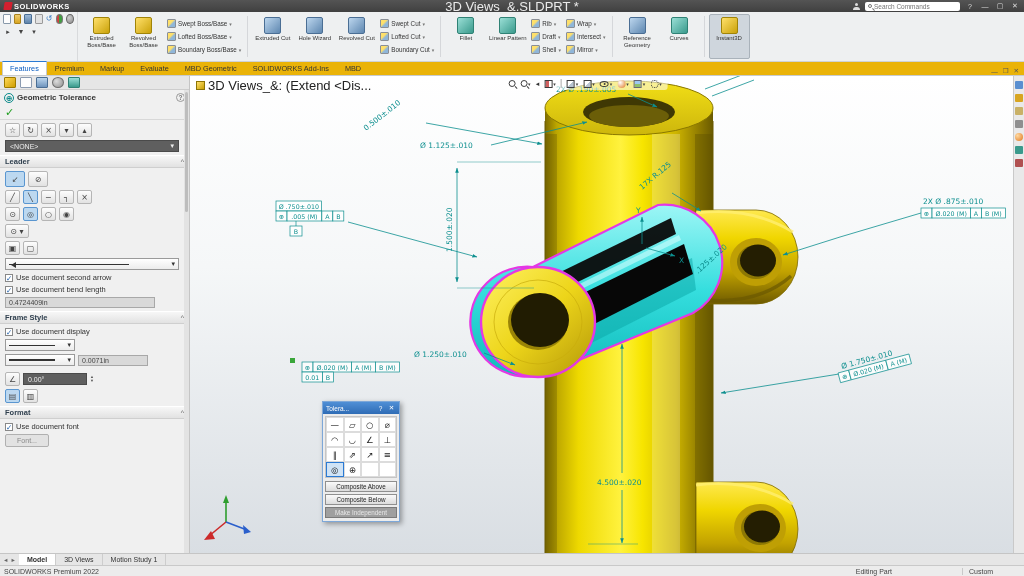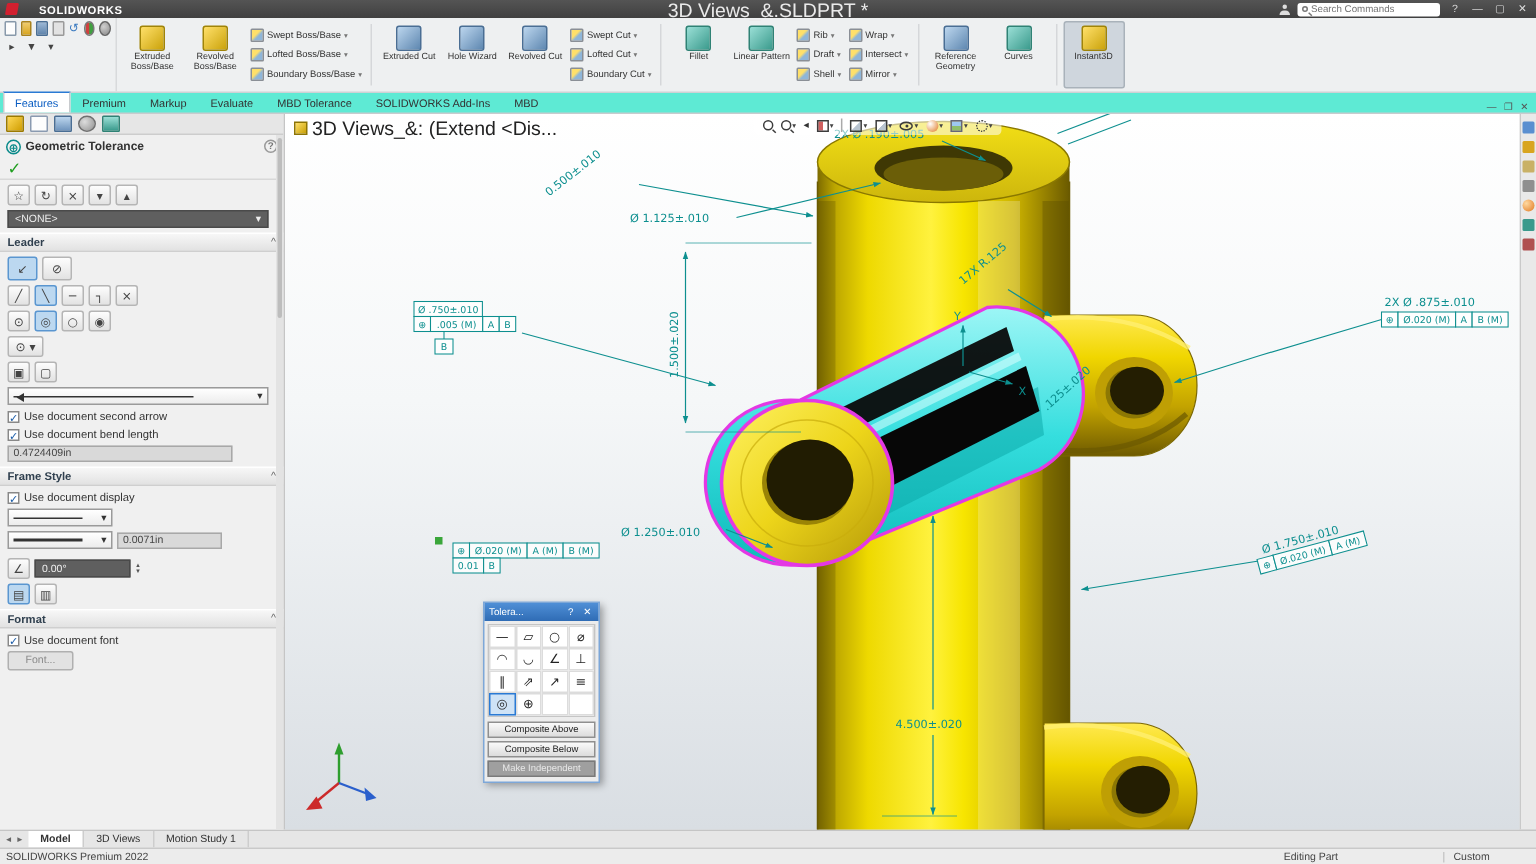--- a/index.html
+++ b/index.html
@@ -1,21 +1,21 @@
 <!DOCTYPE html>
 <html><head>
 <meta charset="utf-8">
 <style>
 *{box-sizing:border-box;margin:0;padding:0}
 html,body{width:1024px;height:576px;overflow:hidden;background:#222}
 .app{width:1024px;height:576px;font-family:"Liberation Sans",sans-serif;display:flex;flex-direction:column;background:#e8e8e8;position:relative;overflow:hidden}
 
 
 .titlebar{flex:0 0 12px;height:12px;background:linear-gradient(#545454,#404040);display:flex;align-items:center;color:#fff;padding:0 4px;gap:4px;position:relative}
-.brand{display:flex;gap:14px}
+.brand{display:flex;gap:2px}
 .brand-mark{width:8px;height:8px;background:#d2202f;border-radius:1px;transform:skewX(-10deg)}
 .brand-text{font-size:7.5px;font-weight:bold;letter-spacing:.4px}
 .tb-title{position:absolute;left:0;right:0;text-align:center;font-size:13px;color:#eaeaea;pointer-events:none}
 .tb-right{margin-left:auto;display:flex;align-items:center;gap:5px;z-index:2}
 .search-box{width:95px;height:9px;background:#fff;border-radius:2px;display:flex;align-items:center;gap:2px;padding:0 3px}
 .search-box input{border:none;outline:none;width:100%;font-size:6.5px;color:#666;font-family:"Liberation Sans",sans-serif;background:transparent}
 .mag{width:4px;height:4px;border:1px solid #777;border-radius:50%;position:relative;flex:0 0 4px}
 .mag::after{content:"";position:absolute;width:3px;height:1px;background:#777;transform:rotate(45deg);left:3px;top:4px}
 .person{width:7px;height:7px;position:relative}
 .person::before{content:"";position:absolute;width:3px;height:3px;border-radius:50%;background:#ddd;left:2px;top:0}
@@ -45,21 +45,21 @@
 .rsmall{display:flex;align-items:center;gap:2px;height:12px}
 .ricon-s{width:9px;height:9px;border-radius:1px;flex:0 0 9px}
 .rslabel{font-size:6.3px;color:#333;white-space:nowrap}
 .rcaret{font-size:5px;color:#777}
 .ic-gold{background:linear-gradient(135deg,#ffe06a,#caa20a);border:1px solid #a08408}
 .ic-blue{background:linear-gradient(135deg,#bcd6ee,#5e87b0);border:1px solid #4a6e94}
 .ic-teal{background:linear-gradient(135deg,#9adfd6,#3a9a8c);border:1px solid #2f8275}
 .ic-mix{background:linear-gradient(135deg,#ffe06a 40%,#8fb6d9 60%);border:1px solid #8a8f96}
 
 
-.tabbar{flex:0 0 14px;height:14px;background:#5eead4;border-bottom:1px solid #c8cbce;display:flex;align-items:flex-end;padding-left:2px}
+.tabbar{flex:0 0 14px;height:14px;background:#eab308;border-bottom:1px solid #c8cbce;display:flex;align-items:flex-end;padding-left:2px}
 #cm-tabs{display:flex;align-items:flex-end}
 .cmtab{font-size:7.3px;padding:2px 7px;color:#333;border:1px solid transparent;border-bottom:none;white-space:nowrap}
 .cmtab.active{background:#fff;color:#0a5dc2;border-color:#c8cbce;border-top:1px solid #2a7ad4}
 .doc-controls{margin-left:auto;display:flex;gap:5px;padding:0 5px;align-items:center;font-size:6.5px;color:#555}
 
 
 .main{flex:1;display:flex;min-height:0}
 
 
 .pm{width:190px;flex:0 0 190px;background:#f0f0f0;border-right:1px solid #c5c5c5;font-size:7.5px;color:#333;position:relative;overflow:hidden}
@@ -317,21 +317,21 @@
         </div>
       </div>
   </div>
 
   <div class="tabbar">
     <div id="cm-tabs">
         <div class="cmtab active">Features</div>
         <div class="cmtab">Premium</div>
         <div class="cmtab">Markup</div>
         <div class="cmtab">Evaluate</div>
-        <div class="cmtab">MBD Tolerance</div>
+        <div class="cmtab">MBD Geometric</div>
         <div class="cmtab">SOLIDWORKS Add-Ins</div>
         <div class="cmtab">MBD</div>
       </div>
     <div class="doc-controls">
       <span>—</span>
       <span>❐</span>
       <span>✕</span>
     </div>
   </div>
 

